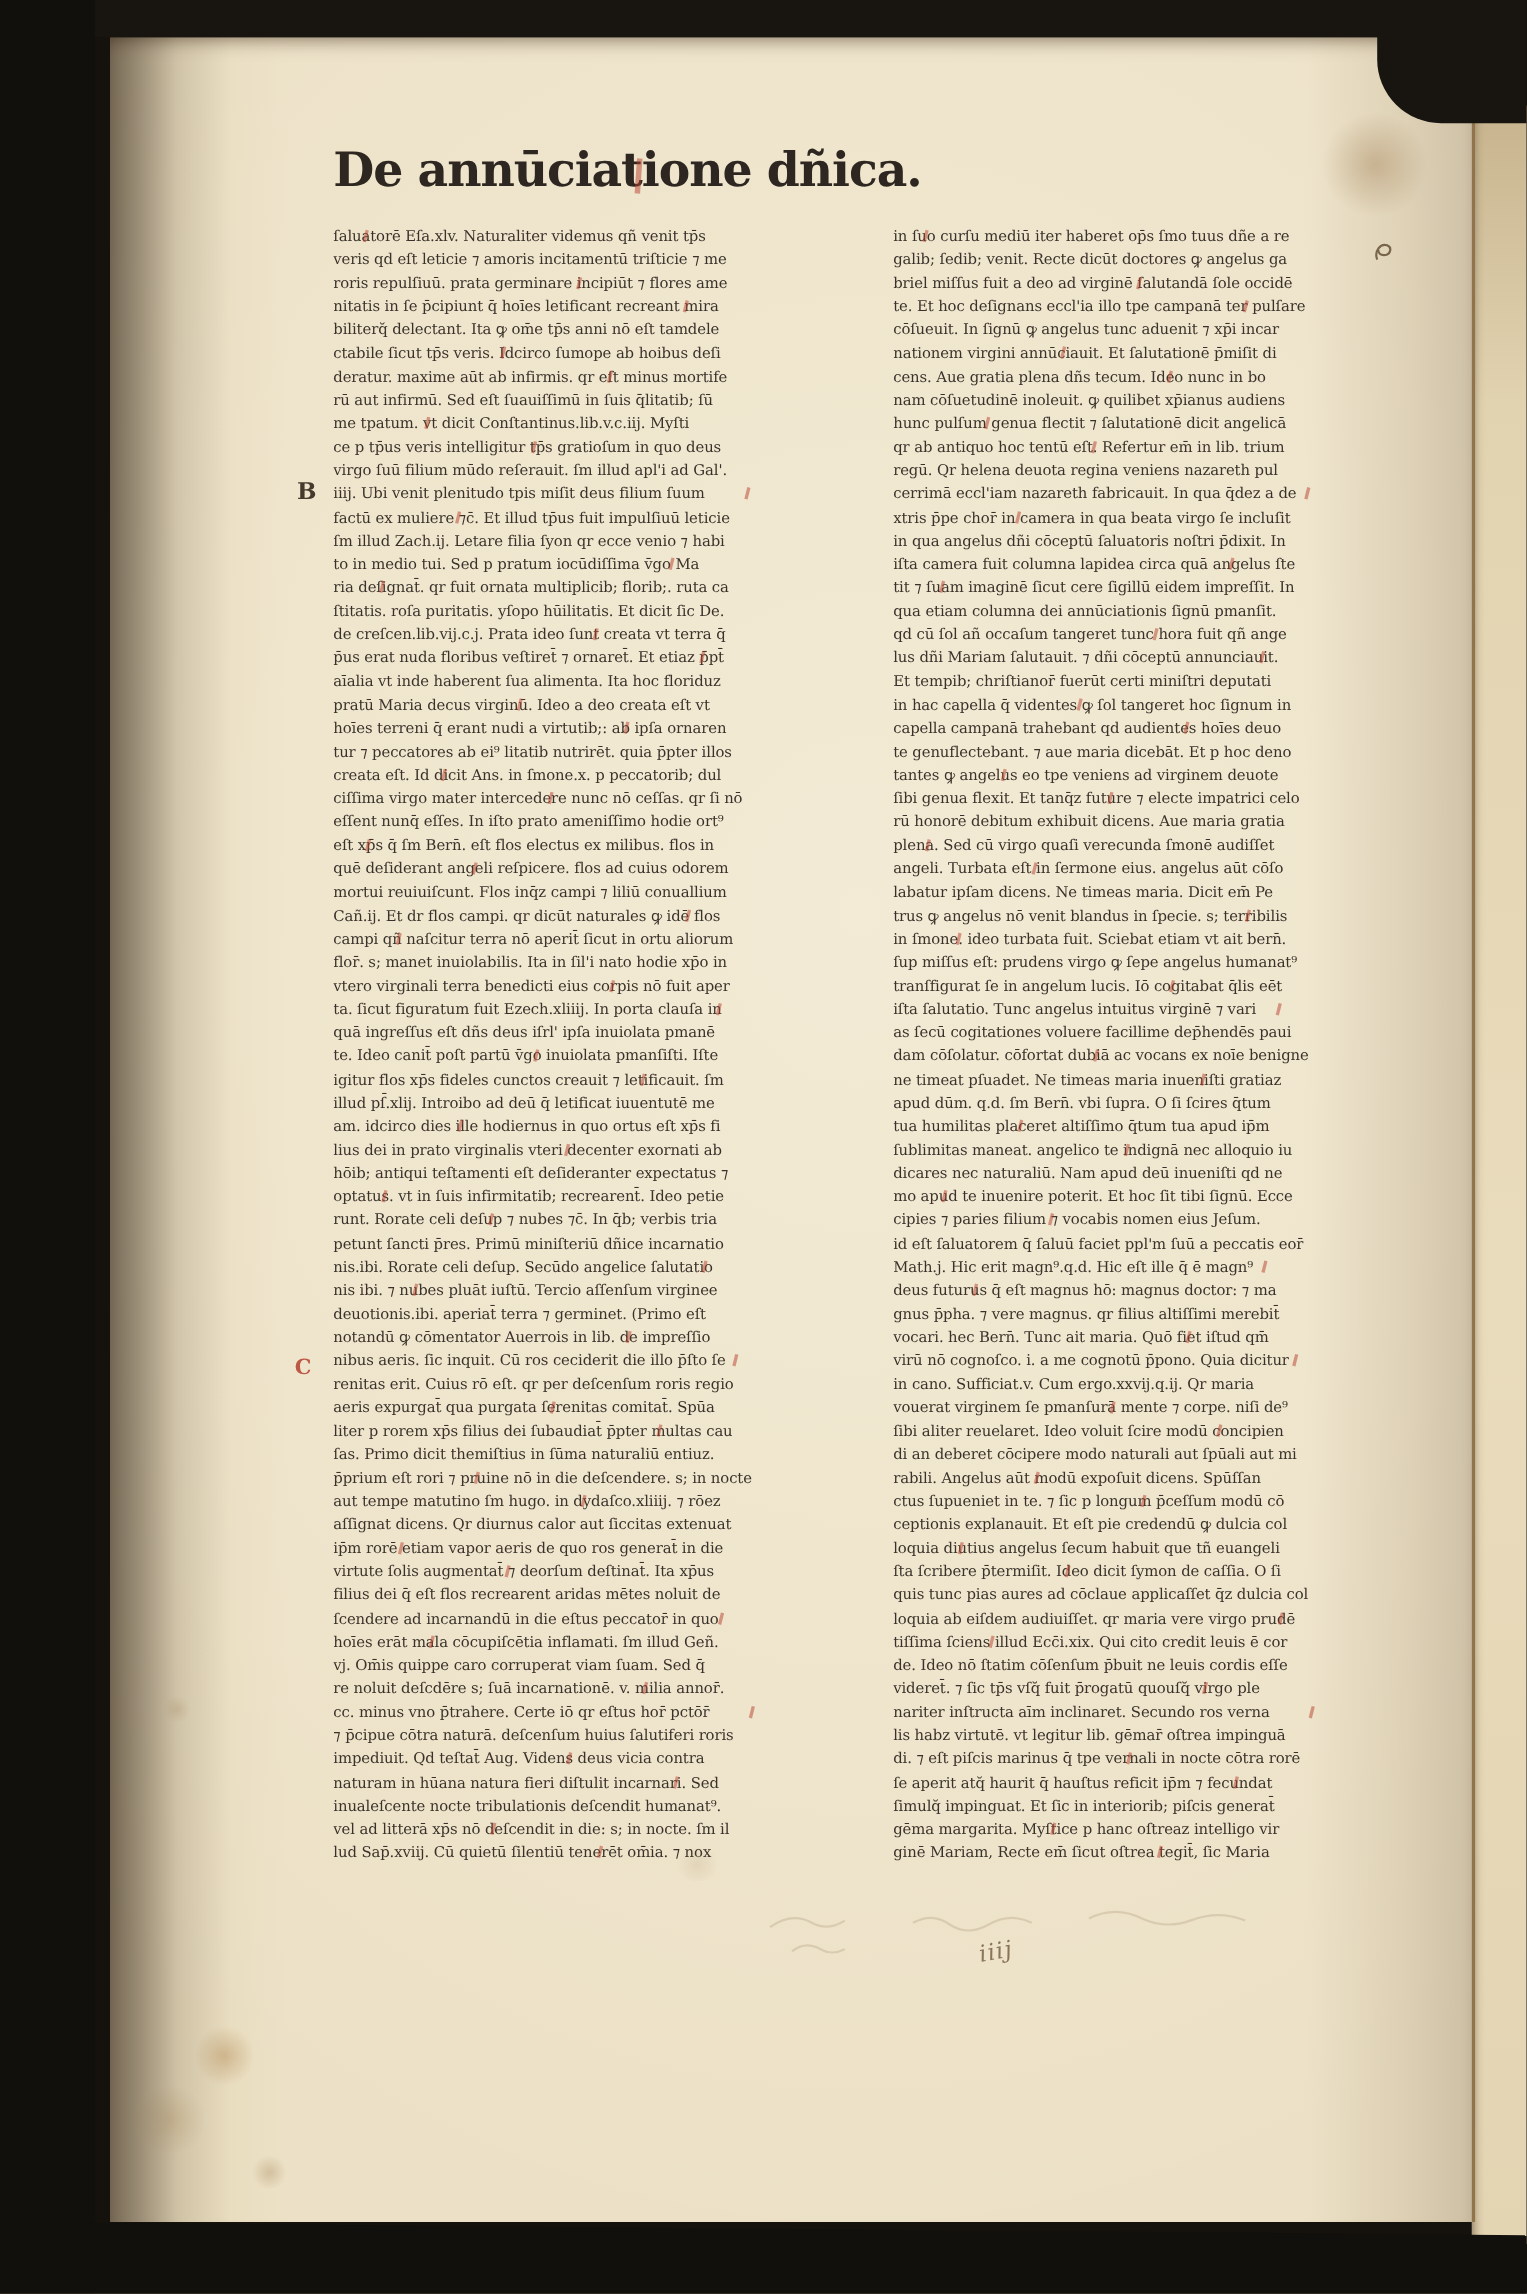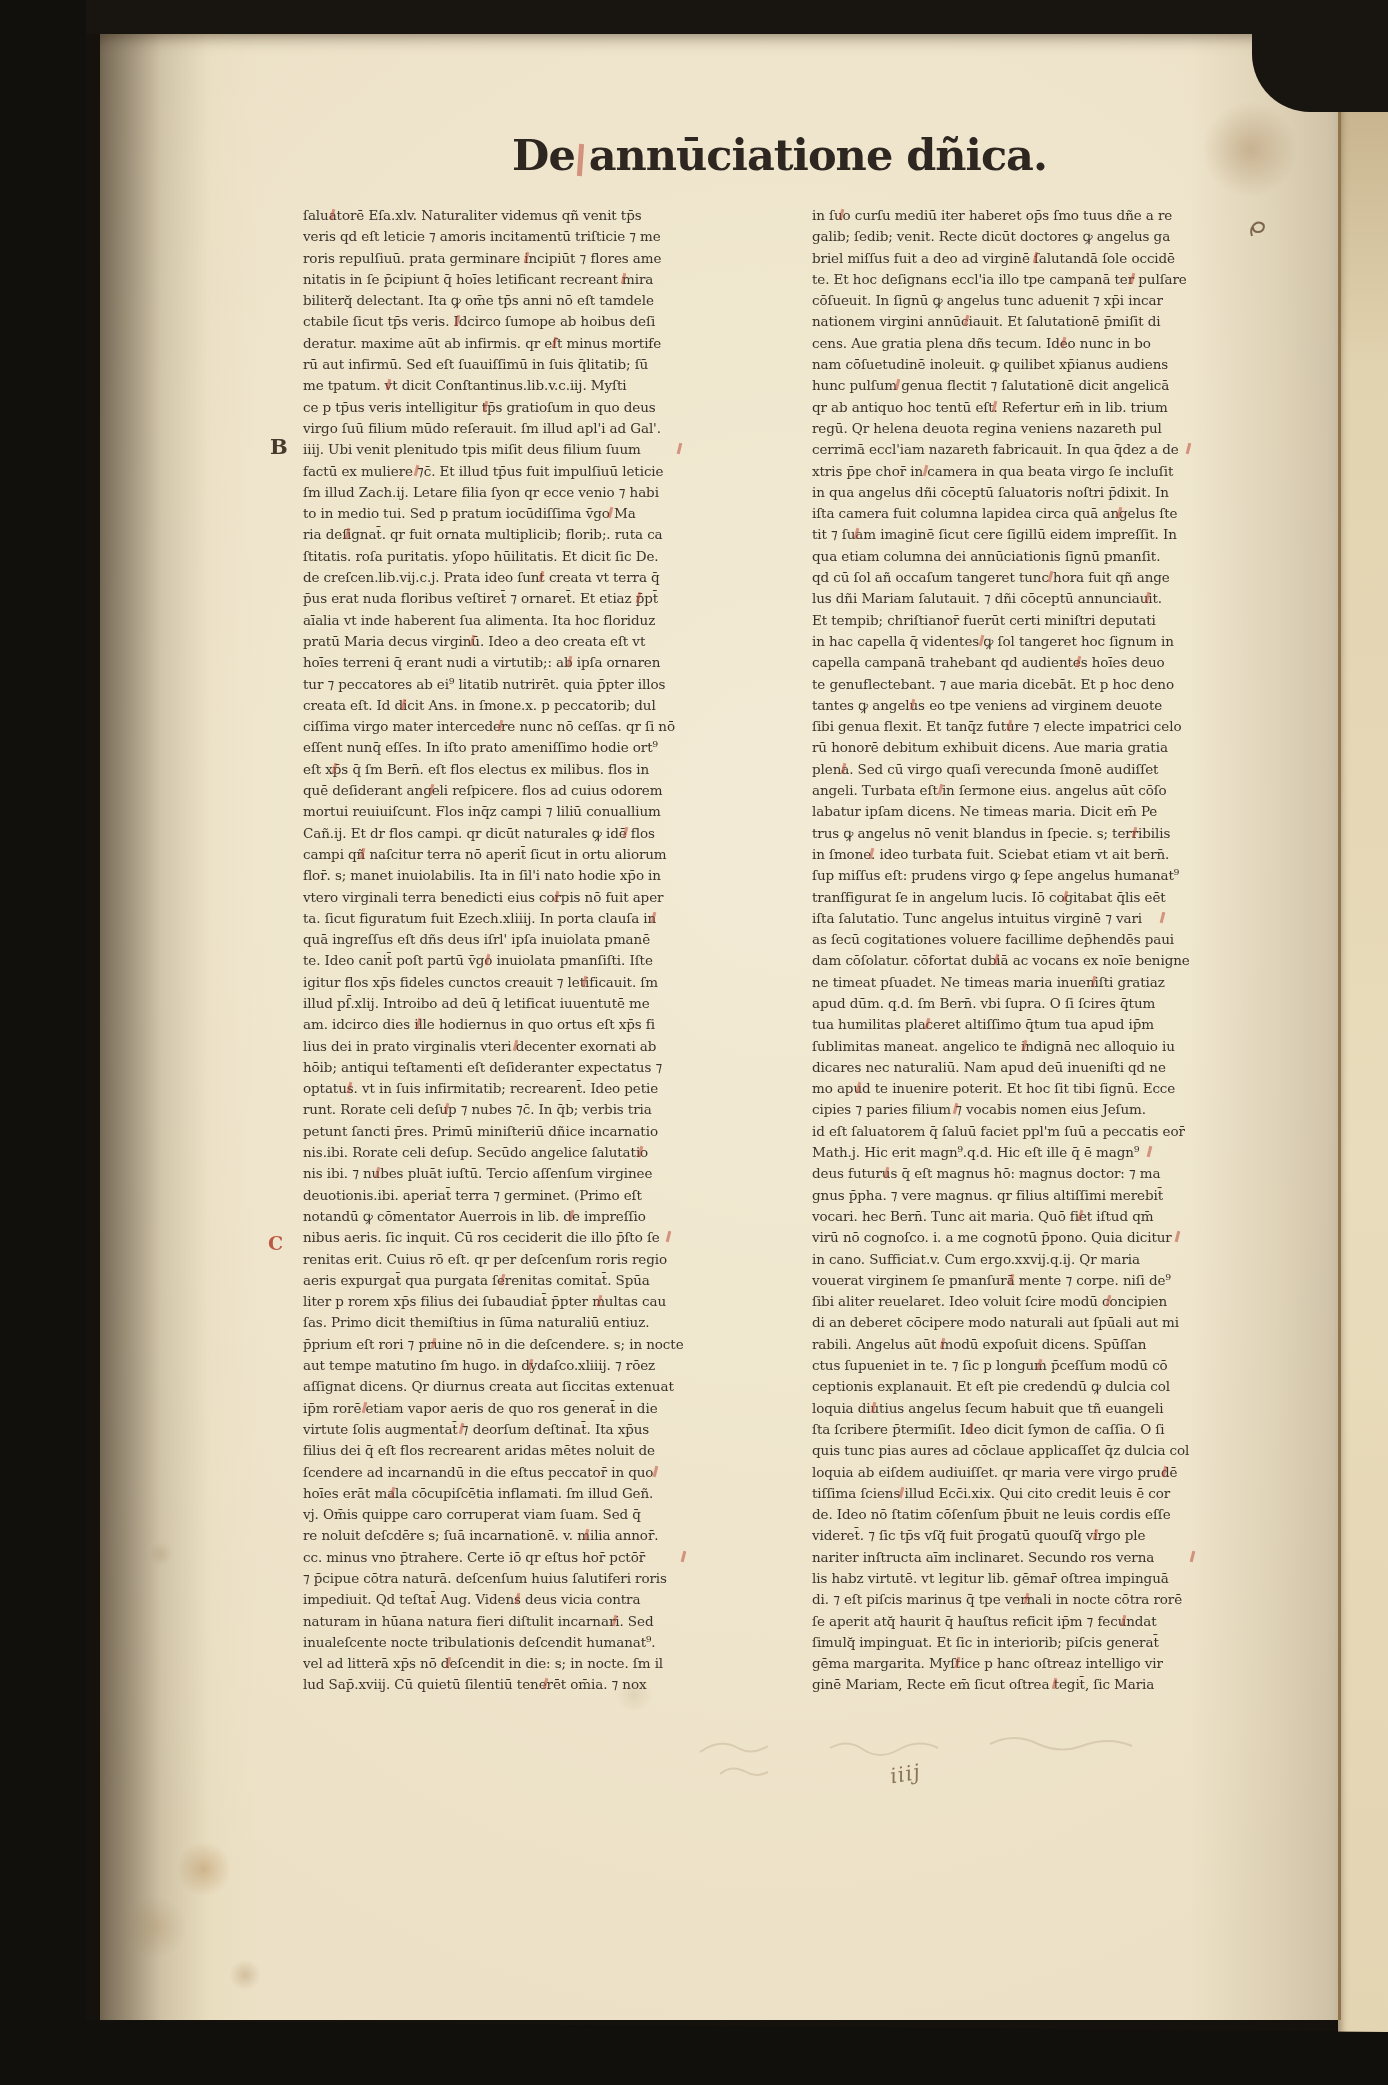--- a/index.html
+++ b/index.html
@@ -26,21 +26,21 @@
 
   
   .band-top{position:absolute;left:0;top:0;width:1388px;height:34px;background:#181410;}
   .band-top-blob{position:absolute;left:1252px;top:0;width:136px;height:112px;
     background:#181410;border-radius:0 0 0 58px;}
   .band-bottom{position:absolute;left:0;top:2020px;width:1460px;height:80px;
     background:#12100c;transform:rotate(.5deg);transform-origin:0 0;}
   .band-left{position:absolute;left:0;top:0;width:86px;height:2085px;background:#12100c;}
 
   
-  .title{position:absolute;left:203px;top:98px;width:953px;text-align:center;
+  .title{position:absolute;left:203px;top:98px;width:953px;text-align:left;
     font-size:43px;font-weight:700;letter-spacing:-1px;color:#2e2620;}
 
   
   .col{position:absolute;top:173px;height:1500px;overflow:hidden;color:#3a322a;
     font-size:13.5px;font-weight:400;letter-spacing:-.1px;line-height:21.3px;}
   .col-left{left:203px;width:456px;}
   .col-right{left:712px;width:444px;}
   .line{position:relative;height:21.3px;overflow:hidden;white-space:nowrap;
     text-align:justify;text-align-last:justify;}
   .line::after{content:"";display:inline-block;width:100%;}
@@ -136,21 +136,21 @@
         <div class="line">nis ibi. ⁊ nubes pluāt iuſtū. Tercio aſſenſum virginee<span class="rub" style="left: 73px;"></span></div>
         <div class="line">deuotionis.ibi. aperiat̄ terra ⁊ germinet. (Primo eſt</div>
         <div class="line">notandū ꝙ cōmentator Auerrois in lib. de impreſſio<span class="rub" style="left: 267px;"></span></div>
         <div class="line">nibus aeris. ſic inquit. Cū ros ceciderit die illo p̄ſto ſe<span class="rub" style="left: 364px;"></span></div>
         <div class="line">renitas erit. Cuius rō eſt. qr per deſcenſum roris regio</div>
         <div class="line">aeris expurgat̄ qua purgata ſerenitas comitat̄. Spūa<span class="rub" style="left: 198px;"></span></div>
         <div class="line">liter p rorem xp̄s filius dei ſubaudiat̄ p̄pter multas cau<span class="rub" style="left: 295px;"></span></div>
         <div class="line">ſas. Primo dicit themiſtius in ſūma naturaliū entiuz.</div>
         <div class="line">p̄prium eſt rori ⁊ pruine nō in die deſcendere. s; in nocte<span class="rub" style="left: 129px;"></span></div>
         <div class="line">aut tempe matutino ſm hugo. in dydaſco.xliiij. ⁊ rōez<span class="rub" style="left: 226px;"></span></div>
-        <div class="line">aſſignat dicens. Qr diurnus creata aut ſiccitas extenuat</div>
+        <div class="line">aſſignat dicens. Qr diurnus calor aut ſiccitas extenuat</div>
         <div class="line">ip̄m rorē etiam vapor aeris de quo ros generat̄ in die<span class="rub" style="left: 60px;"></span></div>
         <div class="line">virtute ſolis augmentat̄ ⁊ deorſum deſtinat̄. Ita xp̄us<span class="rub" style="left: 157px;"></span></div>
         <div class="line">filius dei q̄ eſt flos recrearent aridas mētes noluit de</div>
         <div class="line">ſcendere ad incarnandū in die eſtus peccator̄ in quo<span class="rub" style="left: 351px;"></span></div>
         <div class="line">hoīes erāt mala cōcupiſcētia inflamati. ſm illud Geñ.<span class="rub" style="left: 88px;"></span></div>
         <div class="line">vj. Om̄is quippe caro corruperat viam ſuam. Sed q̄</div>
         <div class="line">re noluit deſcdēre s; ſuā incarnationē. v. milia annor̄.<span class="rub" style="left: 282px;"></span></div>
         <div class="line">cc. minus vno p̄trahere. Certe iō qr eſtus hor̄ pctōr̄<span class="rub" style="left: 379px;"></span></div>
         <div class="line">⁊ p̄cipue cōtra naturā. deſcenſum huius ſalutiferi roris</div>
         <div class="line">impediuit. Qd teſtat̄ Aug. Videns deus vicia contra<span class="rub" style="left: 213px;"></span></div>

